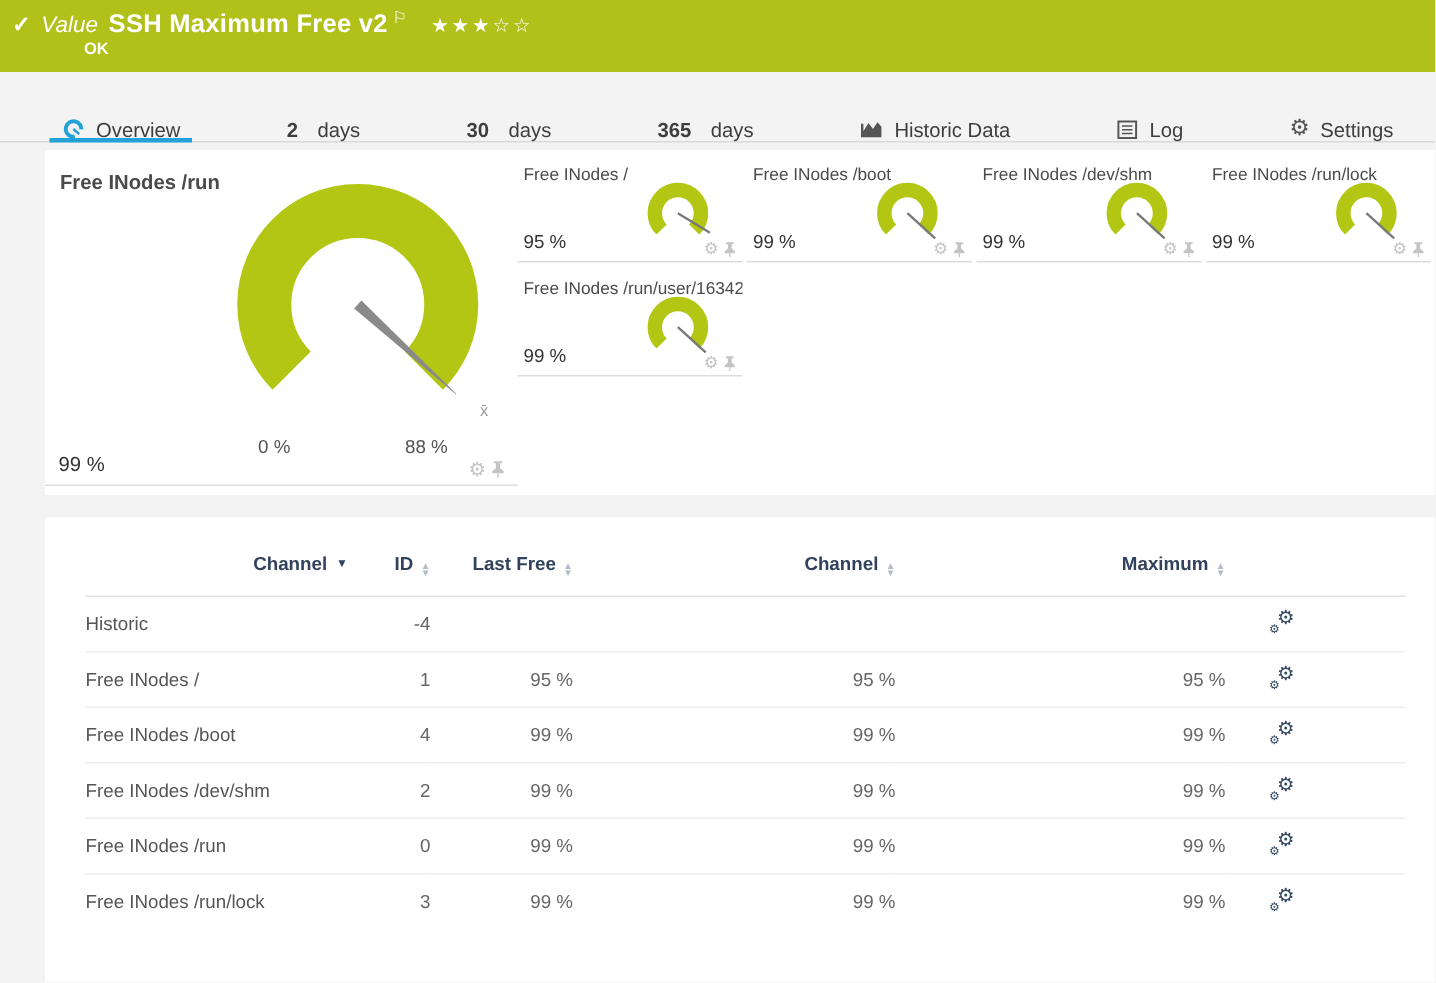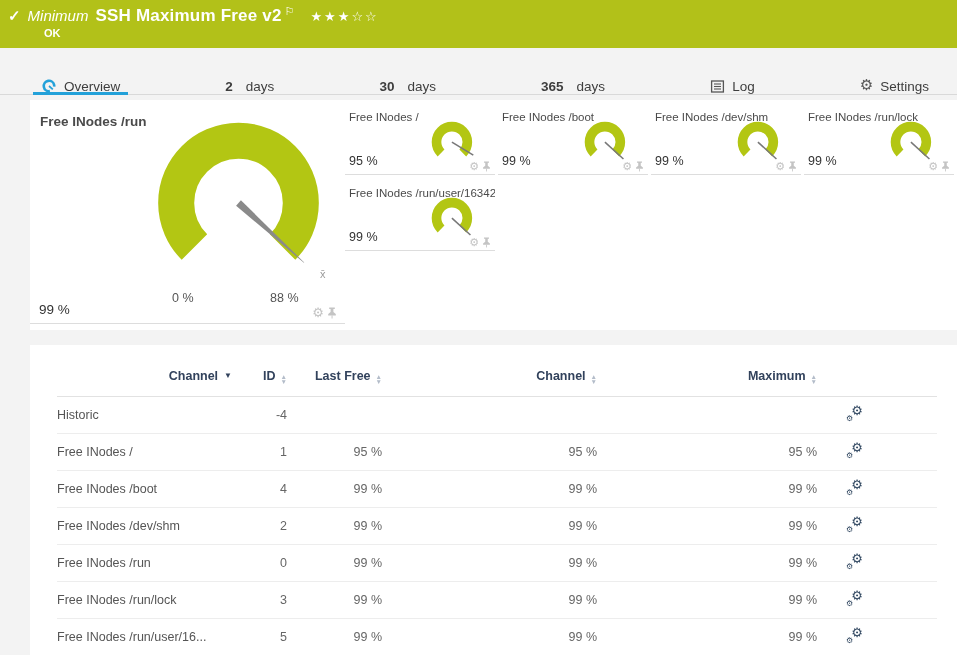--- a/index.html
+++ b/index.html
@@ -9,21 +9,21 @@
     -webkit-font-smoothing:antialiased;
   }
   
   .sensor-header{height:48px;background:#b2c119;color:#fff;position:relative;}
   .hdr-line1{display:flex;align-items:baseline;padding:6px 0 0 8px;}
   .hdr-check{font-size:15px;font-weight:bold;margin-right:7px;align-self:center;}
   .hdr-cat{font-style:italic;font-size:15px;margin-right:7px;}
   .hdr-title{font-weight:bold;font-size:17px;letter-spacing:.2px;}
   .hdr-flag{font-size:11px;margin-left:3px;position:relative;top:-6px;}
   .hdr-stars{font-size:13px;letter-spacing:2px;margin-left:16px;}
-  .hdr-status{position:absolute;left:44px;top:27px;font-size:11px;font-weight:bold;}
+  .hdr-status{position:absolute;left:56px;top:27px;font-size:11px;font-weight:bold;}
   
   .tabbar{
     height:46px;display:flex;align-items:center;justify-content:space-between;
     padding:0 24px 0 37px;border-bottom:1px solid #d9d9d9;background:#f3f3f3;
   }
   .tab{display:flex;align-items:flex-end;gap:7px;font-size:13.5px;color:#3e3e3e;
     height:100%;position:relative;padding:0 4px;cursor:pointer;white-space:nowrap;}
   .tab.active::after{content:"";position:absolute;left:-4px;right:-4px;bottom:-1px;height:3px;background:#23a1d9;}
   .tab .tnum{font-weight:bold;}
   .tab .tunit{margin-left:6px;}
@@ -72,21 +72,21 @@
   .gearpair{position:relative;display:inline-block;width:17px;height:15px;color:#344a63;cursor:pointer;}
   .gearpair .g1{position:absolute;right:0;top:-3px;font-size:13px;}
   .gearpair .g2{position:absolute;left:0;bottom:-2px;font-size:8px;}
 </style>
 </head>
 <body>
 
 <div class="sensor-header">
   <div class="hdr-line1">
     <span class="hdr-check">✓</span>
-    <span class="hdr-cat">Minimum</span>
+    <span class="hdr-cat">Value</span>
     <span class="hdr-title">SSH Maximum Free v2</span>
     <span class="hdr-flag">⚐</span>
     <span class="hdr-stars">★★★☆☆</span>
   </div>
   <div class="hdr-status">OK</div>
 </div>
 
 <div class="tabbar">
   <div class="tab active">
     <svg width="16" height="16" viewBox="0 0 16 16">
@@ -99,20 +99,26 @@
     <span class="tnum">2</span>
       <span class="tunit">days</span>
   </div>
   <div class="tab">
     <span class="tnum">30</span>
       <span class="tunit">days</span>
   </div>
   <div class="tab">
     <span class="tnum">365</span>
       <span class="tunit">days</span>
+  </div>
+  <div class="tab">
+    <svg width="16" height="16" viewBox="0 0 16 16">
+      <polygon points="1,13.5 1,4.5 2.6,4.5 2.6,9.5 6,4 9,8 12,3.5 14.6,6.5 14.6,13.5" fill="#555"></polygon>
+    </svg>
+    <span>Historic Data</span>
   </div>
   <div class="tab">
     <svg width="15" height="15" viewBox="0 0 15 15">
       <rect x="1.6" y="2" width="11.8" height="11" fill="none" stroke="#555" stroke-width="1.3"></rect>
       <line x1="4" y1="5" x2="11" y2="5" stroke="#555" stroke-width="1.1"></line>
       <line x1="4" y1="7.5" x2="11" y2="7.5" stroke="#555" stroke-width="1.1"></line>
       <line x1="4" y1="10" x2="11" y2="10" stroke="#555" stroke-width="1.1"></line>
     </svg>
     <span>Log</span>
   </div>
@@ -334,26 +340,15 @@
     <td class="c-num">3</td>
     <td class="c-num">99 %</td>
     <td class="c-num">99 %</td>
     <td class="c-num">99 %</td>
     <td class="c-set">
       <span class="gearpair"><span class="g1">⚙</span><span class="g2">⚙</span></span>
     </td>
     <td></td>
   </tr>
 
-  <tr>
-    <td class="c-channel">Free INodes /run/user/16...</td>
-    <td class="c-num">5</td>
-    <td class="c-num">99 %</td>
-    <td class="c-num">99 %</td>
-    <td class="c-num">99 %</td>
-    <td class="c-set">
-      <span class="gearpair"><span class="g1">⚙</span><span class="g2">⚙</span></span>
-    </td>
-    <td></td>
-  </tr>
 </tbody>
   </table>
 </div>
 
 </body></html>

